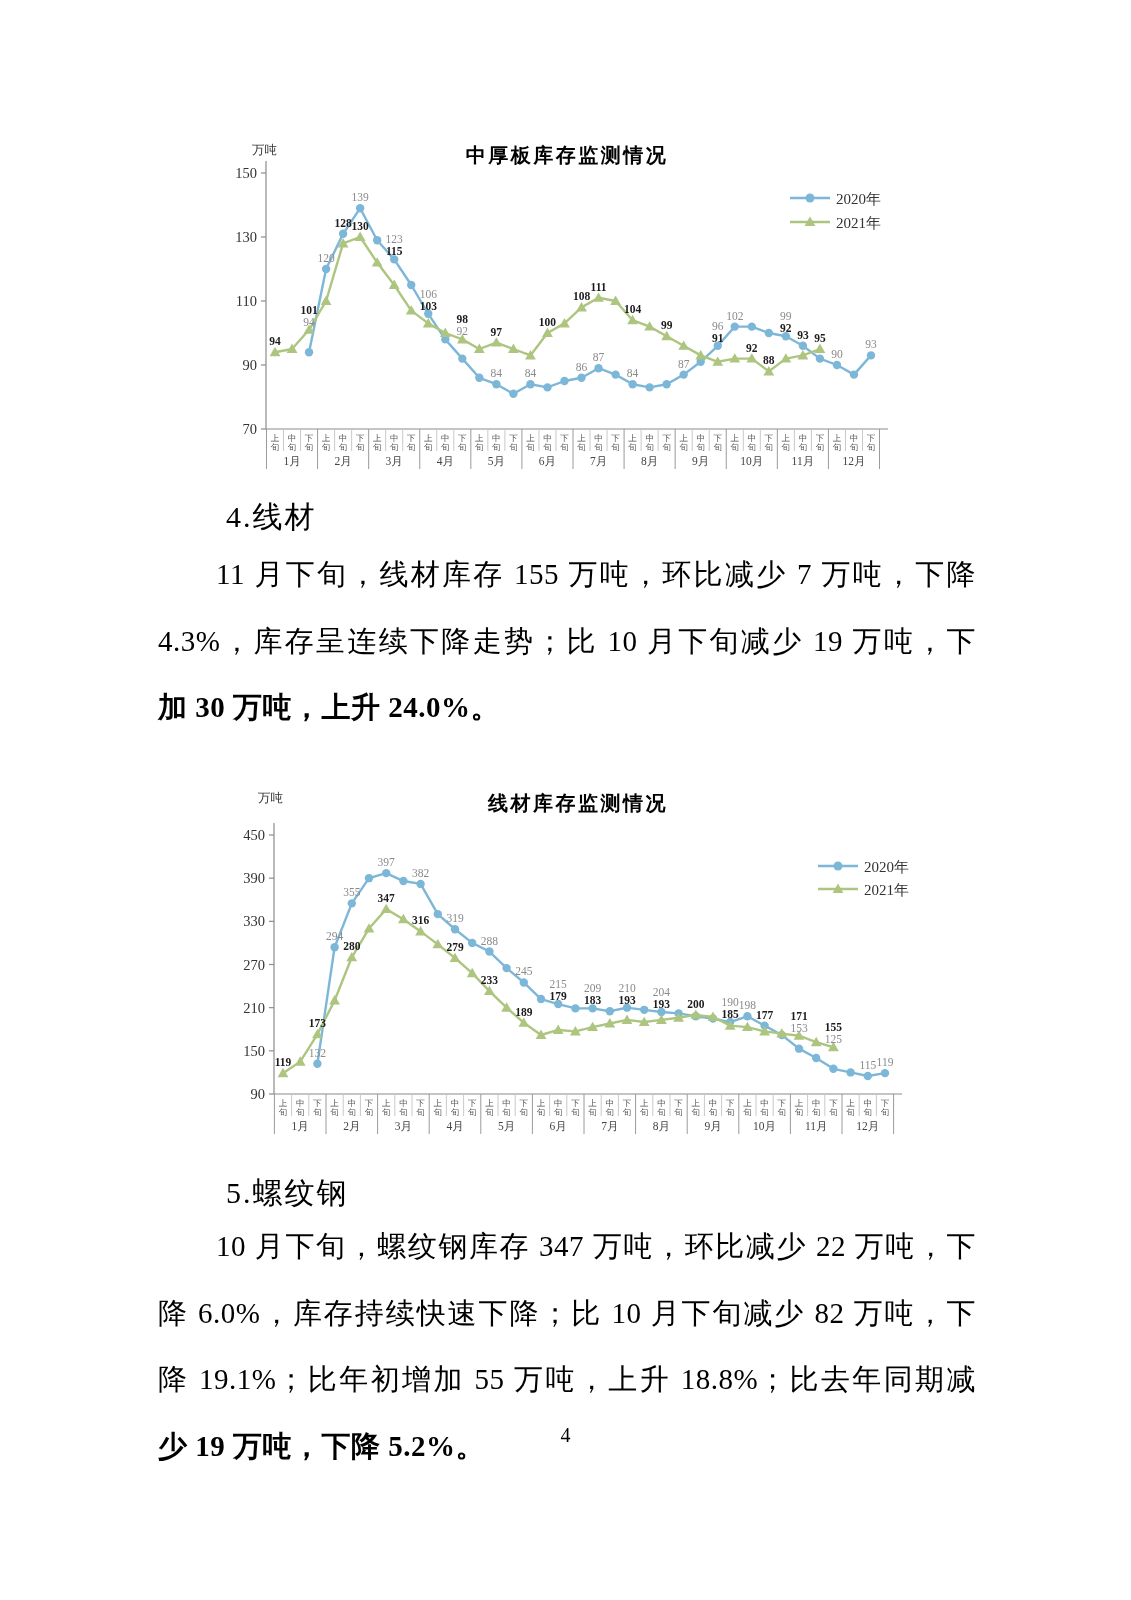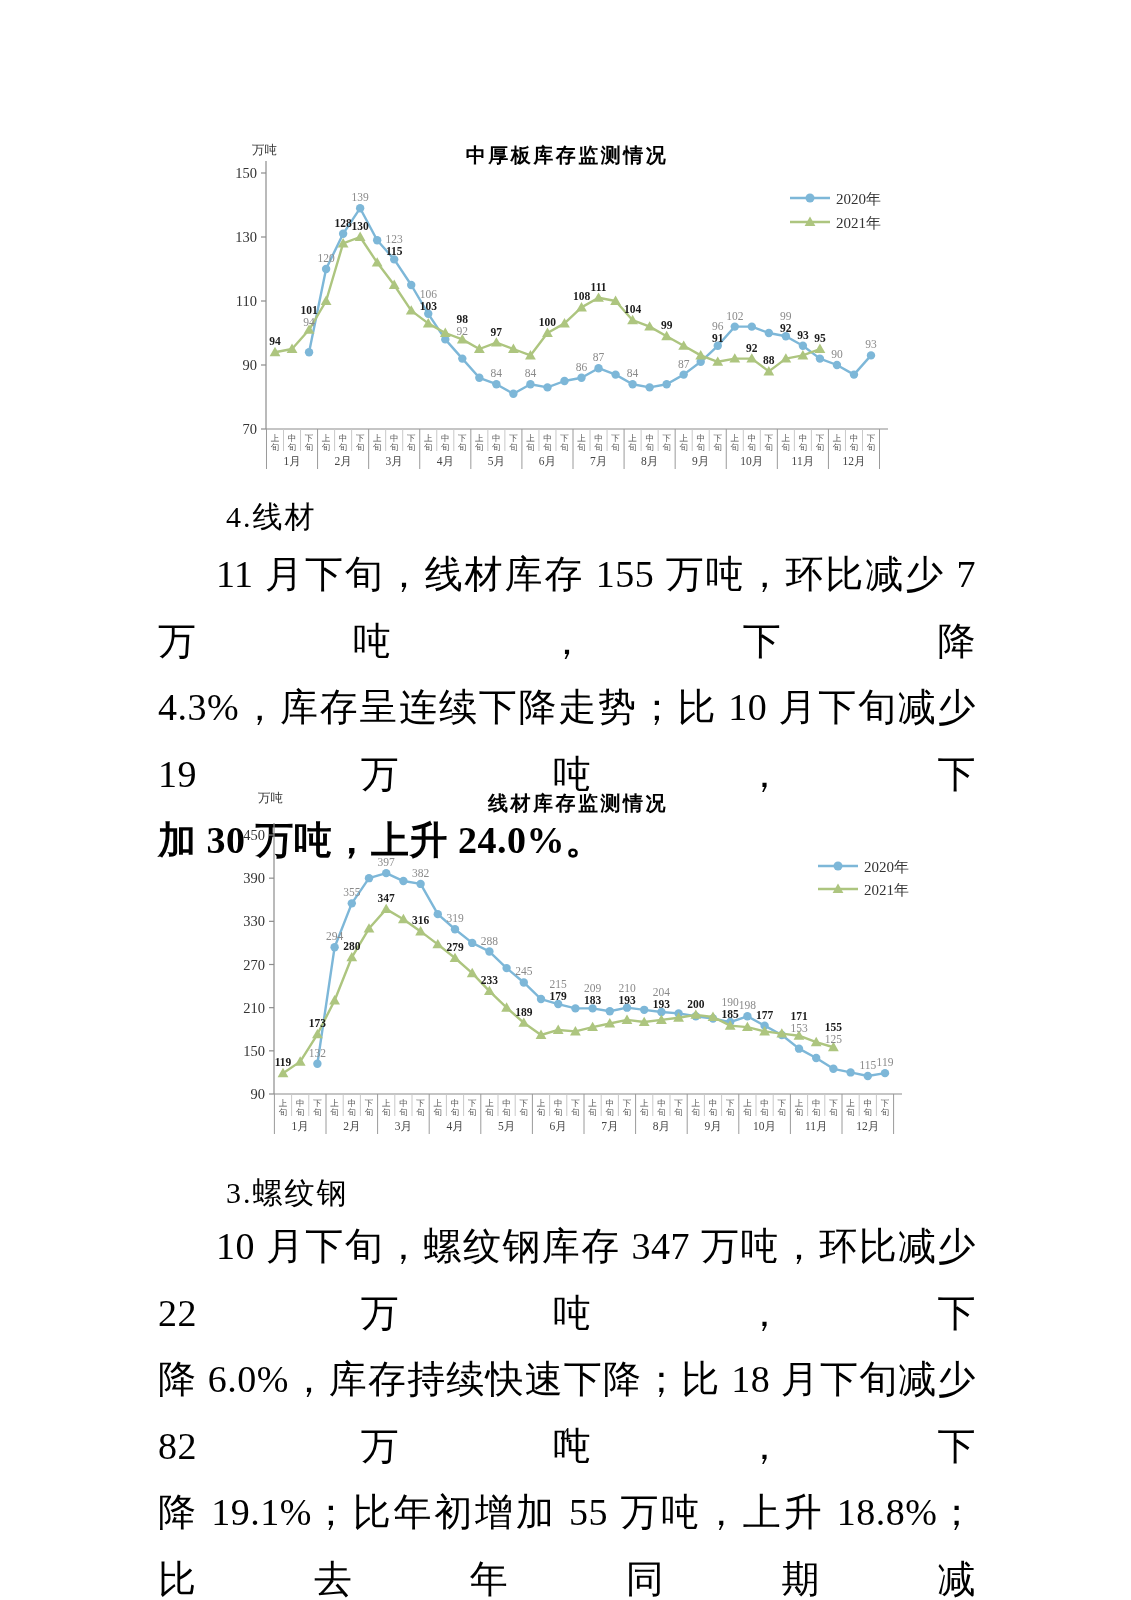--- a/index.html
+++ b/index.html
@@ -1,21 +1,21 @@
 <!DOCTYPE html>
 <html><head>
 <meta charset="utf-8">
 <style>
   html,body{margin:0;padding:0;background:#fff;}
   .page{position:relative;width:1131px;height:1600px;background:#ffffff;overflow:hidden;
         font-family:"Liberation Serif","DejaVu Serif",serif;color:#000;}
   .chart-box{position:absolute;}
   .chart-box svg{display:block;}
   .heading{position:absolute;font-size:30px;letter-spacing:2px;font-weight:500;}
-  .para{position:absolute;width:818px;font-size:38px;line-height:66.5px;letter-spacing:0.5px;}
+  .para{position:absolute;width:818px;font-size:29px;line-height:66.5px;letter-spacing:0.5px;}
   .para .tline{text-align:justify;text-align-last:justify;white-space:normal;}
   .para .tline.first{text-indent:58px;}
   .para .tline.last{text-align-last:left;font-weight:bold;}
   .pagenum{position:absolute;left:0;width:100%;text-align:center;font-size:20px;}
 </style>
 </head>
 <body>
 
 <div class="page">
 
@@ -525,23 +525,24 @@
         <text x="655" y="278.1361111111111" text-anchor="middle" font-size="11.5" font-weight="normal" fill="#8a8a8a" font-family="&quot;Liberation Serif&quot;,&quot;DejaVu Serif&quot;,serif">119</text>
         <line x1="588" y1="78" x2="628" y2="78" stroke="#7db7d8" stroke-width="2.4"></line>
         <circle cx="608" cy="78" r="4.5" fill="#7db7d8"></circle>
         <text x="634" y="83.5" font-size="15" fill="#333" font-family="&quot;Liberation Serif&quot;,&quot;DejaVu Serif&quot;,serif">2020年</text>
         <line x1="588" y1="101" x2="628" y2="101" stroke="#adc57f" stroke-width="2.4"></line>
         <path d="M 608 95.6 L 613.4 105 L 602.6 105 Z" fill="#adc57f"></path>
         <text x="634" y="106.5" font-size="15" fill="#333" font-family="&quot;Liberation Serif&quot;,&quot;DejaVu Serif&quot;,serif">2021年</text>
       </svg>
   </div>
 
-  <div class="heading" style="left:226px;top:1173px;">3.螺纹钢</div>
+  <div class="heading" style="left:226px;top:1173px;">5.螺纹钢</div>
 
   <div class="para" style="left:158px;top:1213px;">
       <div class="tline first">10 月下旬，螺纹钢库存 347 万吨，环比减少 22 万吨，下</div>
-      <div class="tline">降 6.0%，库存持续快速下降；比 18 月下旬减少 82 万吨，下</div>
+      <div class="tline">降 6.0%，库存持续快速下降；比 10 月下旬减少 82 万吨，下</div>
       <div class="tline">降 19.1%；比年初增加 55 万吨，上升 18.8%；比去年同期减</div>
+      <div class="tline last">少 19 万吨，下降 5.2%。</div>
     </div>
 
   <div class="pagenum" style="top:1424px;">4</div>
 
 </div>
 
 </body></html>

